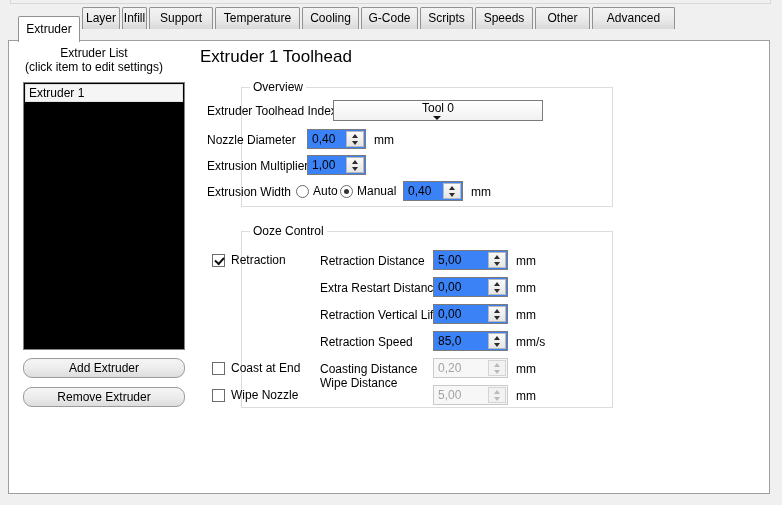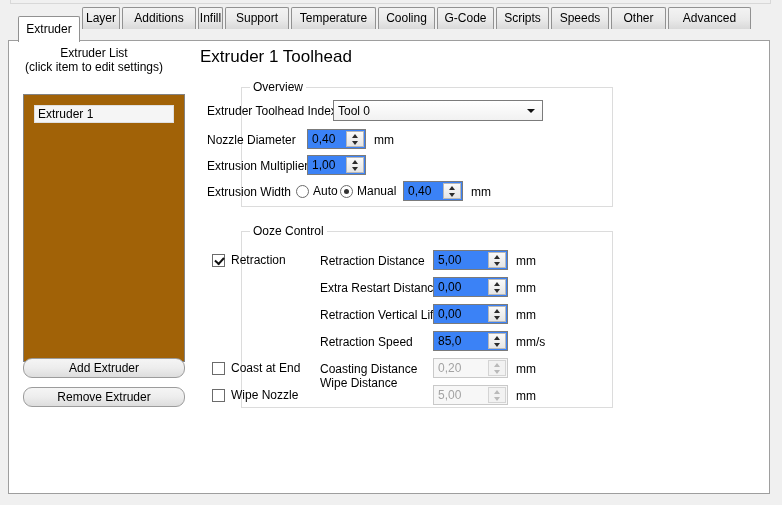--- a/index.html
+++ b/index.html
@@ -19,35 +19,35 @@
     border:1px solid #919191;border-bottom:none;border-radius:2px 2px 0 0;
     margin-right:2px;margin-bottom:12px;white-space:nowrap;cursor:default;}
   .tab.active{height:26px;line-height:24px;background:#fff;margin-bottom:-1px;z-index:4;position:relative;}
   
   .pane{position:absolute;left:8px;top:40px;width:762px;height:454px;box-sizing:border-box;
     background:#fff;border:1px solid #9e9e9e;z-index:1;}
   .abs{position:absolute;z-index:2;}
   
   .side-title{left:13px;top:46px;width:162px;text-align:center;line-height:14px;}
   .listbox{left:23px;top:82px;width:162px;height:268px;box-sizing:border-box;
-    background:#a16207;border:1px solid #828282;padding:10px;margin-top:12px;}
+    background:#000000;border:1px solid #828282;padding:1px;}
   .list-item{height:16px;line-height:16px;background:#f5f5f5;border:1px solid #e0e0e0;
     padding-left:3px;cursor:default;}
   .btn{left:23px;width:162px;height:20px;box-sizing:border-box;text-align:center;line-height:18px;
     background:linear-gradient(#f5f5f5,#ededed 50%,#dddddd);
     border:1px solid #9c9c9c;border-radius:9px;cursor:default;}
   
   .page-title{left:200px;top:47px;font-size:17px;}
   .group{box-sizing:border-box;border:1px solid #dcdcdc;background:transparent;margin-left:41px;}
   .group-label{position:absolute;top:-8px;left:8px;background:#fff;padding:0 3px;line-height:14px;}
   .lbl{line-height:14px;white-space:nowrap;}
   
   .combo{box-sizing:border-box;height:21px;border:1px solid #7b7b7b;
     background:linear-gradient(#ffffff,#f1f1f1);display:flex;align-items:center;
-    padding:0 4px;cursor:default;}
+    padding:0 15px;cursor:default;flex-direction:column;}
   .combo-val{flex:1;}
   .combo-arrow{width:0;height:0;border-left:4px solid transparent;border-right:4px solid transparent;
     border-top:4px solid #111;margin-right:3px;}
   
   .spin{box-sizing:border-box;height:20px;border:1px solid #7b7b7b;background:#3b82f6;
     display:flex;align-items:stretch;}
   .spin-val{flex:1;padding:0 4px;line-height:18px;overflow:hidden;}
   .spin-btns{width:16px;margin:1px;border:1px solid #b8b8b8;
     background:linear-gradient(#fafafa,#e5e5e5);display:flex;flex-direction:column;cursor:default;}
   .spin-up,.spin-dn{flex:1;display:flex;align-items:center;justify-content:center;}
@@ -72,21 +72,20 @@
   .radgrp{display:flex;align-items:center;gap:4px;height:20px;}
 </style>
 </head>
 <body>
 
 <div class="top-clip"></div>
 
 <div class="tabbar">
   <div class="tab active" style="width:62px">Extruder</div>
   <div class="tab" style="width:38px">Layer</div>
-  <div class="tab" style="width:74px">Additions</div>
   <div class="tab" style="width:25px">Infill</div>
   <div class="tab" style="width:64px">Support</div>
   <div class="tab" style="width:85px">Temperature</div>
   <div class="tab" style="width:57px">Cooling</div>
   <div class="tab" style="width:57px">G-Code</div>
   <div class="tab" style="width:53px">Scripts</div>
   <div class="tab" style="width:58px">Speeds</div>
   <div class="tab" style="width:55px">Other</div>
   <div class="tab" style="width:83px">Advanced</div>
 </div>

